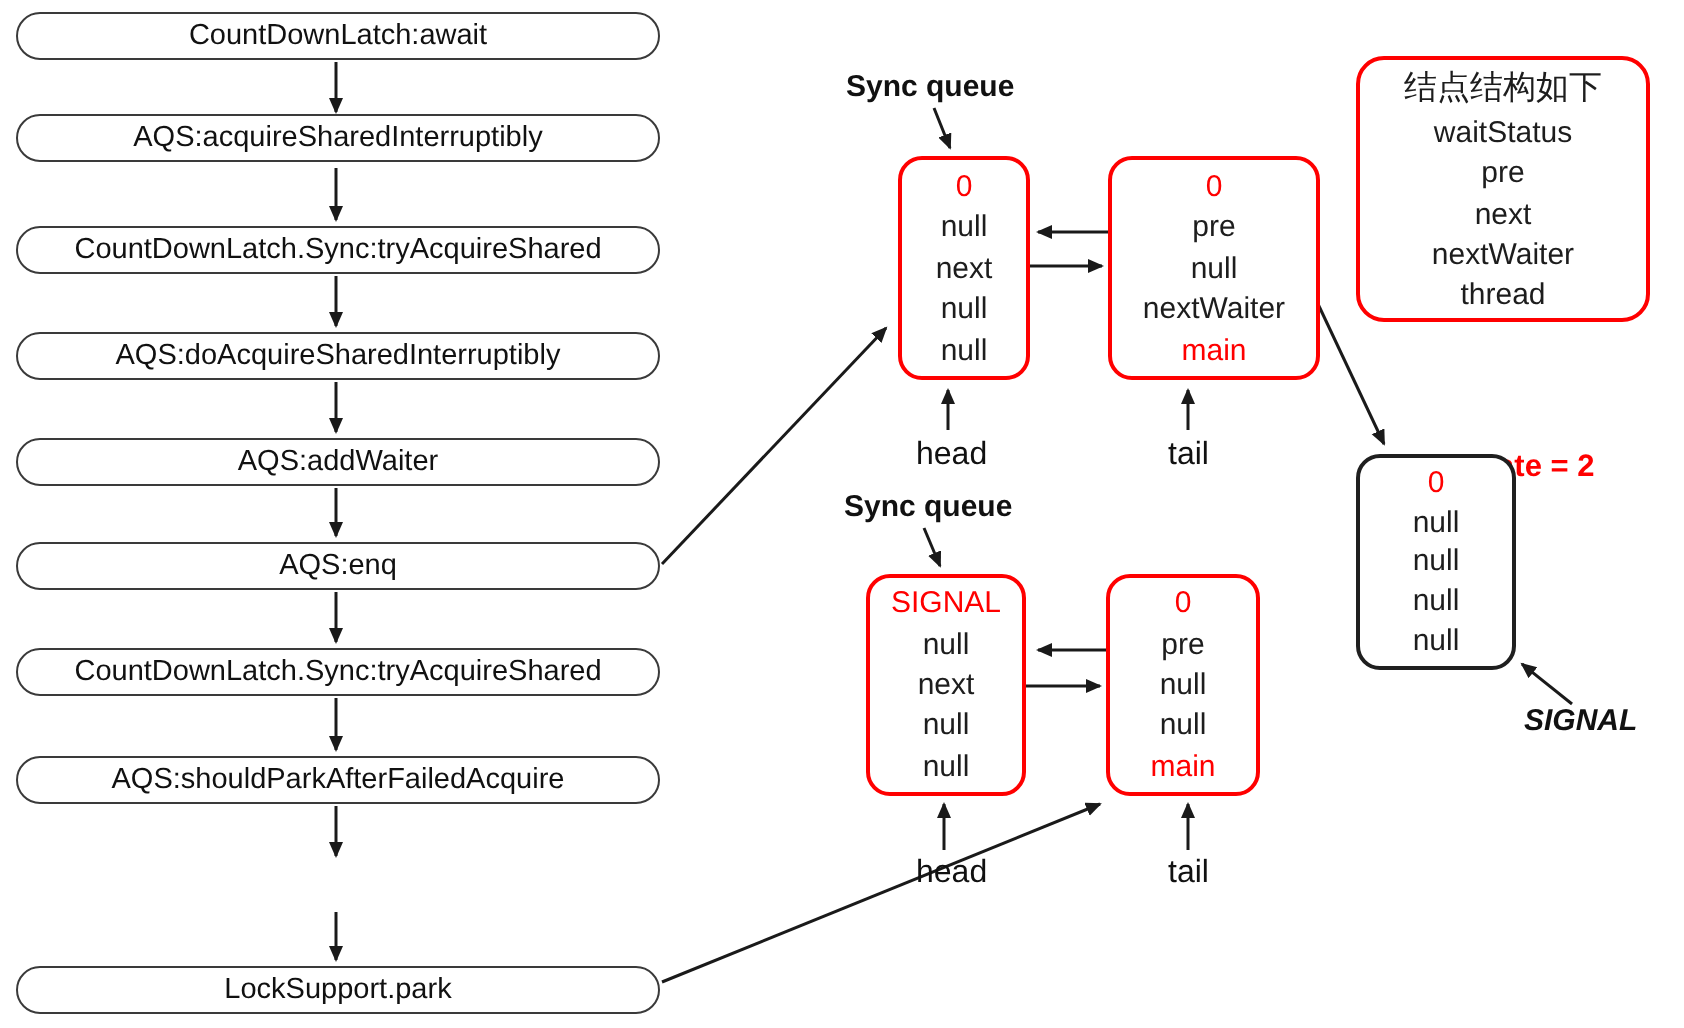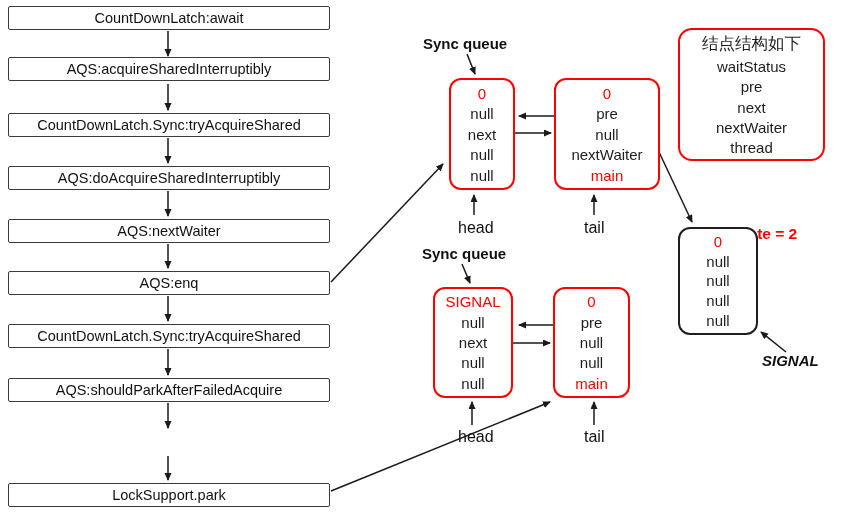--- a/index.html
+++ b/index.html
@@ -5,21 +5,21 @@
   * { margin: 0; padding: 0; box-sizing: border-box; }
   body { background: #ffffff; }
   .canvas {
     position: relative; width: 842px; height: 514px; background: #ffffff;
     font-family: "Liberation Sans", "DejaVu Sans", sans-serif; color: #111;
     overflow: hidden;
   }
   .arrow-layer { position: absolute; left: 0; top: 0; width: 842px; height: 514px; }
   .flowbox {
     position: absolute; left: 8px; width: 322px; height: 24px;
-    border: 1.5px solid #3a3a3a; border-radius: 2px; background: #fff;
+    border: 1.5px solid #3a3a3a; border-radius: 12px; background: #fff;
     display: flex; align-items: center; justify-content: center;
     font-size: 14.5px; color: #111; white-space: nowrap;
   }
   .node {
     position: absolute; border: 2px solid #ff0000; border-radius: 12px; background: #fff;
     display: flex; flex-direction: column; justify-content: space-evenly;
     text-align: center; font-size: 15px; color: #1d1d1d; line-height: 1;
   }
   .node.black-border { border-color: #1f1f1f; }
   .node .row.red { color: #ff0000; }
@@ -75,21 +75,21 @@
     <line x1="557" y1="325" x2="519" y2="325" stroke="#1a1a1a" stroke-width="1.5" marker-end="url(#ah)"></line>
     <line x1="513" y1="343" x2="550" y2="343" stroke="#1a1a1a" stroke-width="1.5" marker-end="url(#ah)"></line>
     <line x1="472" y1="425" x2="472" y2="402" stroke="#1a1a1a" stroke-width="1.5" marker-end="url(#ah)"></line>
     <line x1="594" y1="425" x2="594" y2="402" stroke="#1a1a1a" stroke-width="1.5" marker-end="url(#ah)"></line>
   </svg>
 
   <div class="flowbox" style="top:6px">CountDownLatch:await</div>
   <div class="flowbox" style="top:57px">AQS:acquireSharedInterruptibly</div>
   <div class="flowbox" style="top:113px">CountDownLatch.Sync:tryAcquireShared</div>
   <div class="flowbox" style="top:166px">AQS:doAcquireSharedInterruptibly</div>
-  <div class="flowbox" style="top:219px">AQS:nextWaiter</div>
+  <div class="flowbox" style="top:219px">AQS:addWaiter</div>
   <div class="flowbox" style="top:271px">AQS:enq</div>
   <div class="flowbox" style="top:324px">CountDownLatch.Sync:tryAcquireShared</div>
   <div class="flowbox" style="top:378px">AQS:shouldParkAfterFailedAcquire</div>
   <div class="flowbox" style="top:483px">LockSupport.park</div>
 
   <div class="lbl bold" style="left:423px;top:35px">Sync queue</div>
 
   <div class="node" style="left:449px;top:78px;width:66px;height:112px">
     <div class="row red">0</div>
     <div class="row">null</div>

